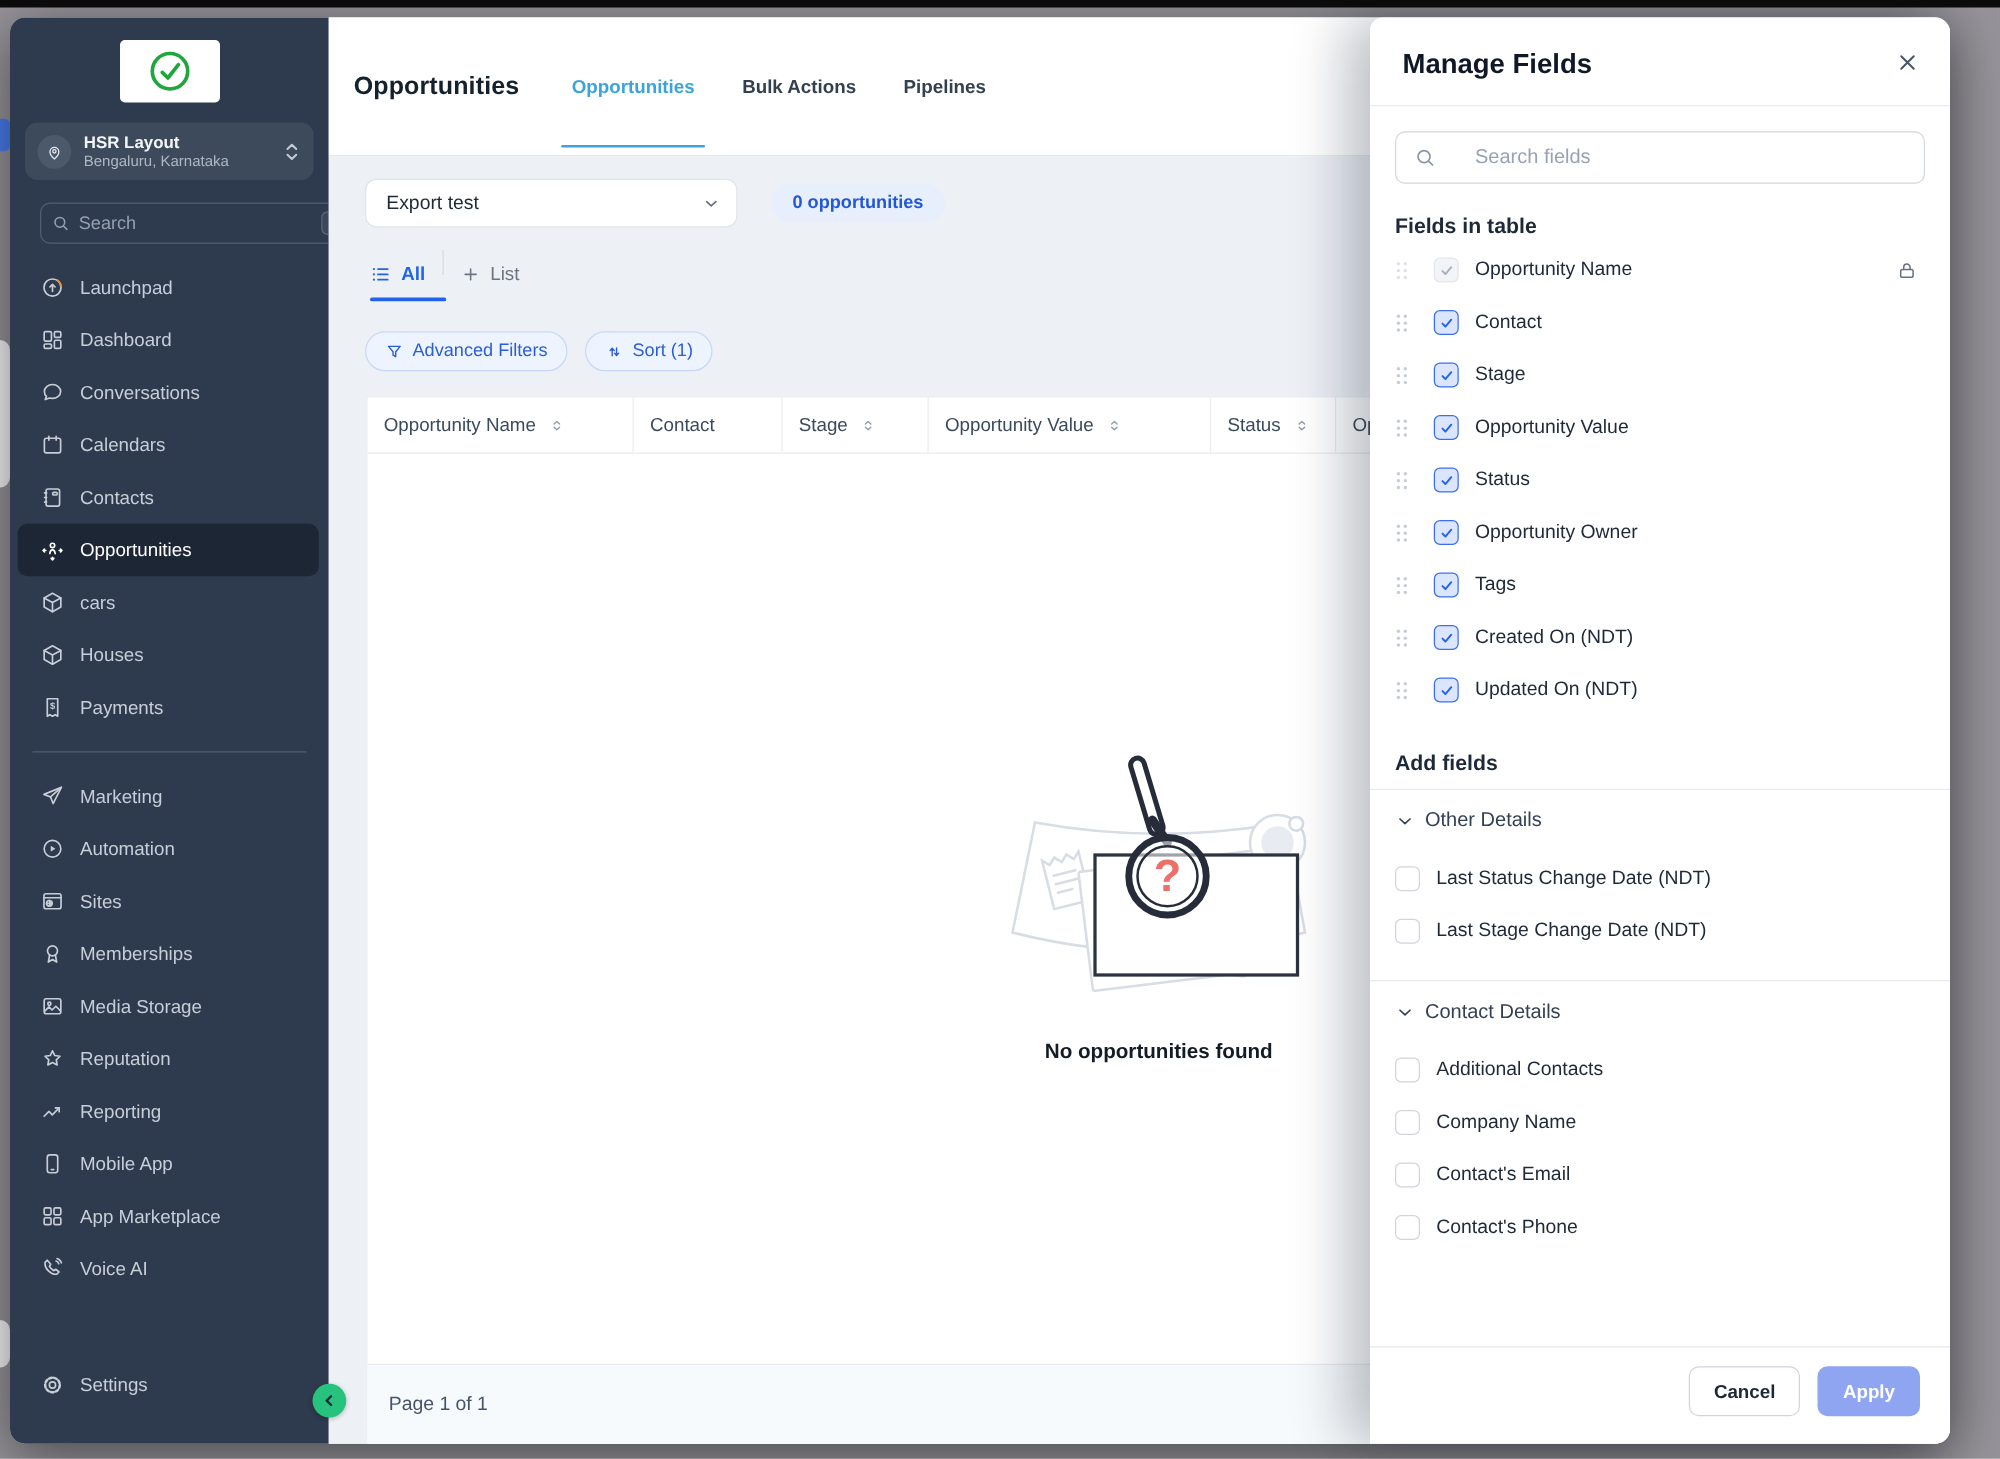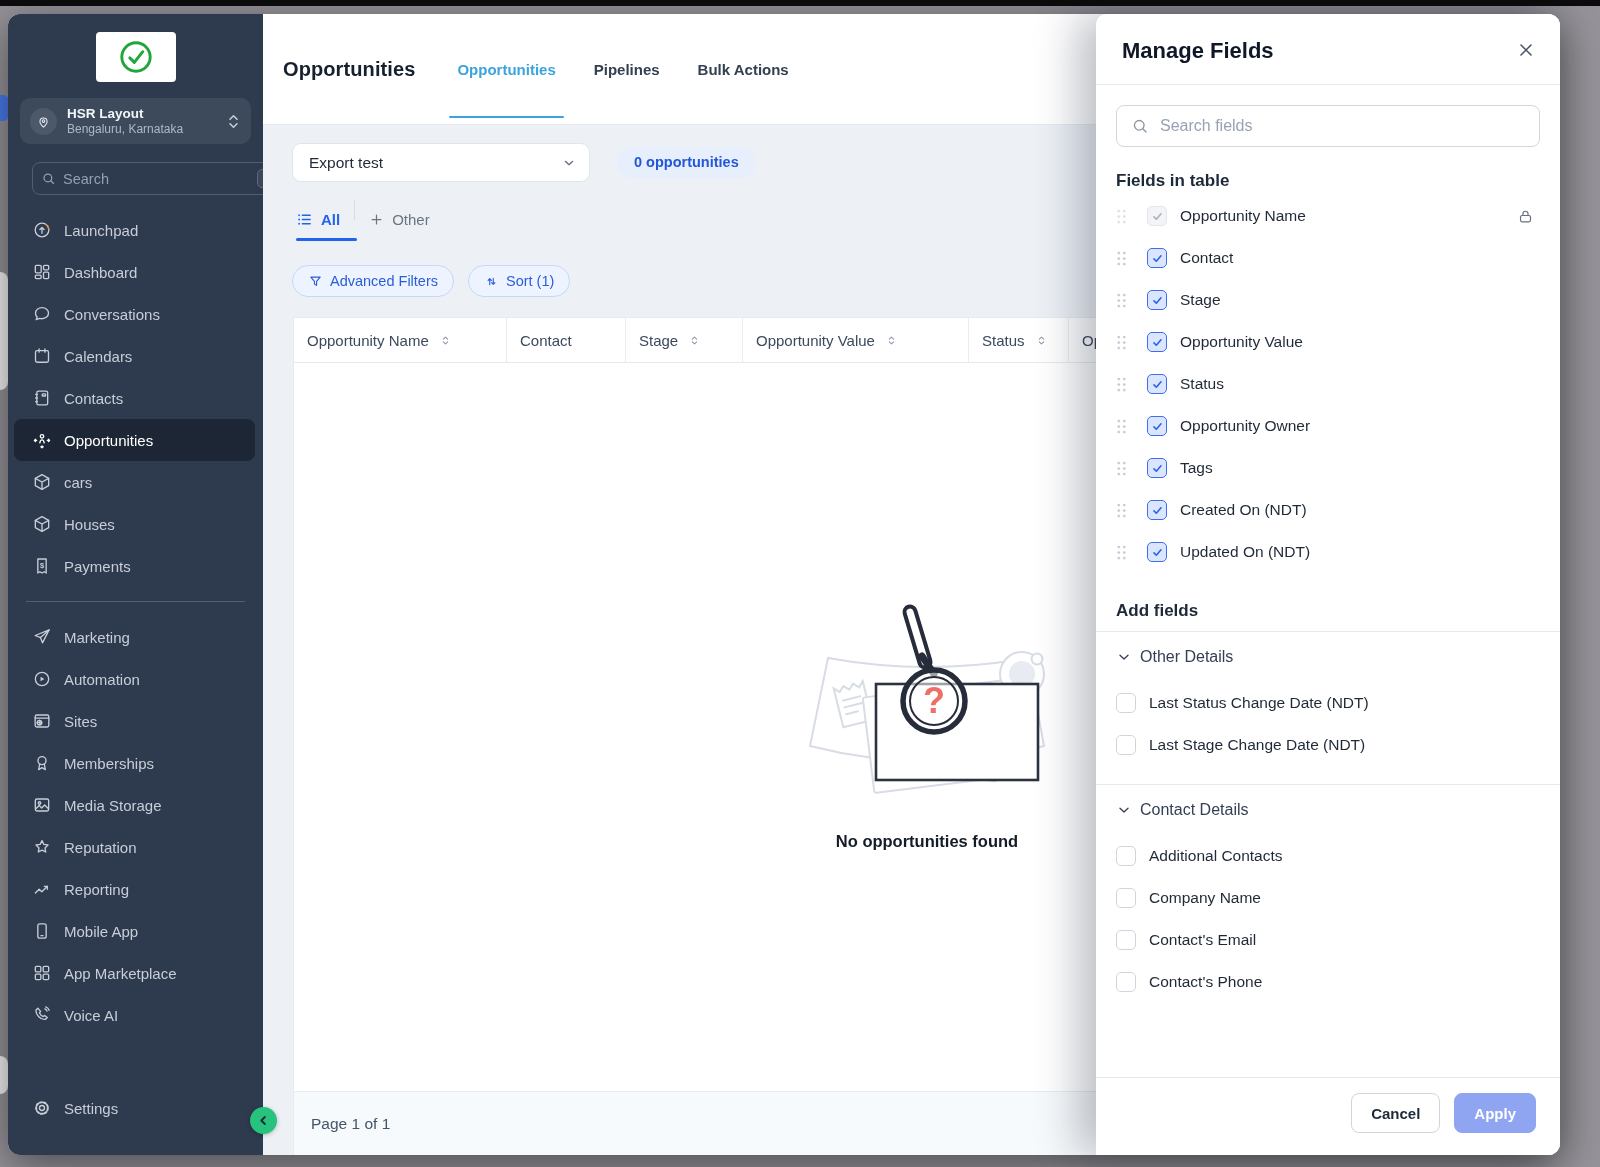--- a/index.html
+++ b/index.html
@@ -81,21 +81,21 @@
 
   .card-footer { position:absolute; left:0; right:0; bottom:0; height:64px; background:#f7fafc; border-top:1px solid #e7ebf1; display:flex; align-items:center; padding:0 17px; font-size:15.5px; color:#44546a;}
 
   
   .panel { position:absolute; left:1088px; top:0; bottom:0; width:464px; background:#fff; border-radius:10px 12px 12px 0; box-shadow:-18px 0 44px rgba(15,23,42,.28); display:flex; flex-direction:column; z-index:4;}
   .panel-header { padding:24px 22px 20px 26px; display:flex; align-items:flex-start; justify-content:space-between; border-bottom:1px solid #e7ebf0; flex:none;}
   .panel-title { font-size:22px; font-weight:700; color:#101828;}
   .close-btn { color:#475467; cursor:pointer; display:flex; padding:2px;}
   .panel-body { flex:1; min-height:0; padding:20px 20px 0; overflow:hidden;}
   .panel-search { height:42px; border:1px solid #d2d8e0; border-radius:8px; display:flex; align-items:center; gap:11px; padding:0 14px; color:#8b95a5;}
-  .panel-search input { flex:1; border:none; outline:none; font-size:16px; color:#b91c1c; font-family:inherit; background:transparent;}
+  .panel-search input { flex:1; border:none; outline:none; font-size:16px; color:#b91c1c; font-family:inherit; background:transparent;margin-left:20px;}
   .panel-search input::placeholder { color:#98a2b3;}
   .psect-h { margin:24px 0 4px; font-size:17px; font-weight:700; color:#1d2939;}
   .frow { height:42px; display:flex; align-items:center;}
   .drag { color:#c7cdd6; margin-right:20px; display:flex; cursor:grab;}
   .drag.lt { color:#dde1e8;}
   .cb { width:20px; height:20px; border-radius:5px; flex:none; display:flex; align-items:center; justify-content:center; cursor:pointer;}
   .cb-on { border:1.5px solid #3b6ef5; background:#dbe6fe; color:#2563eb;}
   .cb-dis { border:1.5px solid #e3e6ea; background:#f2f4f7; color:#a7b0bd;}
   .cb-off { border:1.5px solid #d0d5dd; background:#fff;}
   .flabel { font-size:15.5px; color:#1f2937; margin-left:13px;}
@@ -321,22 +321,22 @@
     <svg width="13" height="13" viewBox="0 0 24 24" fill="none" stroke="#1d2737" stroke-width="3.4" stroke-linecap="round" stroke-linejoin="round">
         <path d="M14.5 5.5L8 12l6.5 6.5"></path>
       </svg>
   </div>
 
   <div class="main">
     <div class="main-header">
       <span class="page-title">Opportunities</span>
       <div class="tabs">
         <span class="tab active">Opportunities</span>
+        <span class="tab">Bulk Actions</span>
         <span class="tab">Pipelines</span>
-        <span class="tab">Bulk Actions</span>
       </div>
     </div>
 
     <div class="select-box">
       <span class="sel-label">Export test</span>
       <svg width="16" height="16" viewBox="0 0 24 24" fill="none" stroke="#667085" stroke-width="2" stroke-linecap="round" stroke-linejoin="round">
           <path d="M6.5 9.5l5.5 5 5.5-5"></path>
         </svg>
     </div>
     <span class="count-pill">0 opportunities</span>
@@ -349,21 +349,21 @@
             <circle cx="4.4" cy="12" r="1.25" fill="currentColor" stroke="none"></circle>
             <circle cx="4.4" cy="18" r="1.25" fill="currentColor" stroke="none"></circle>
           </svg>
         <span>All</span>
       </span>
       <span class="vtab-divider"></span>
       <span class="vtab vtab-list">
         <svg width="15" height="15" viewBox="0 0 24 24" fill="none" stroke="#6b7582" stroke-width="2" stroke-linecap="round">
             <path d="M12 5v14M5 12h14"></path>
           </svg>
-        <span>Other</span>
+        <span>List</span>
       </span>
     </div>
     <div class="all-underline"></div>
 
     <div class="filter-row">
       <button class="pill-btn">
         <svg width="15" height="15" viewBox="0 0 24 24" fill="none" stroke="currentColor" stroke-width="1.8" stroke-linecap="round" stroke-linejoin="round">
             <path d="M4.5 5h15l-5.8 6.8v6.4l-3.4-2v-4.4z"></path>
           </svg>
         <span>Advanced Filters</span>

